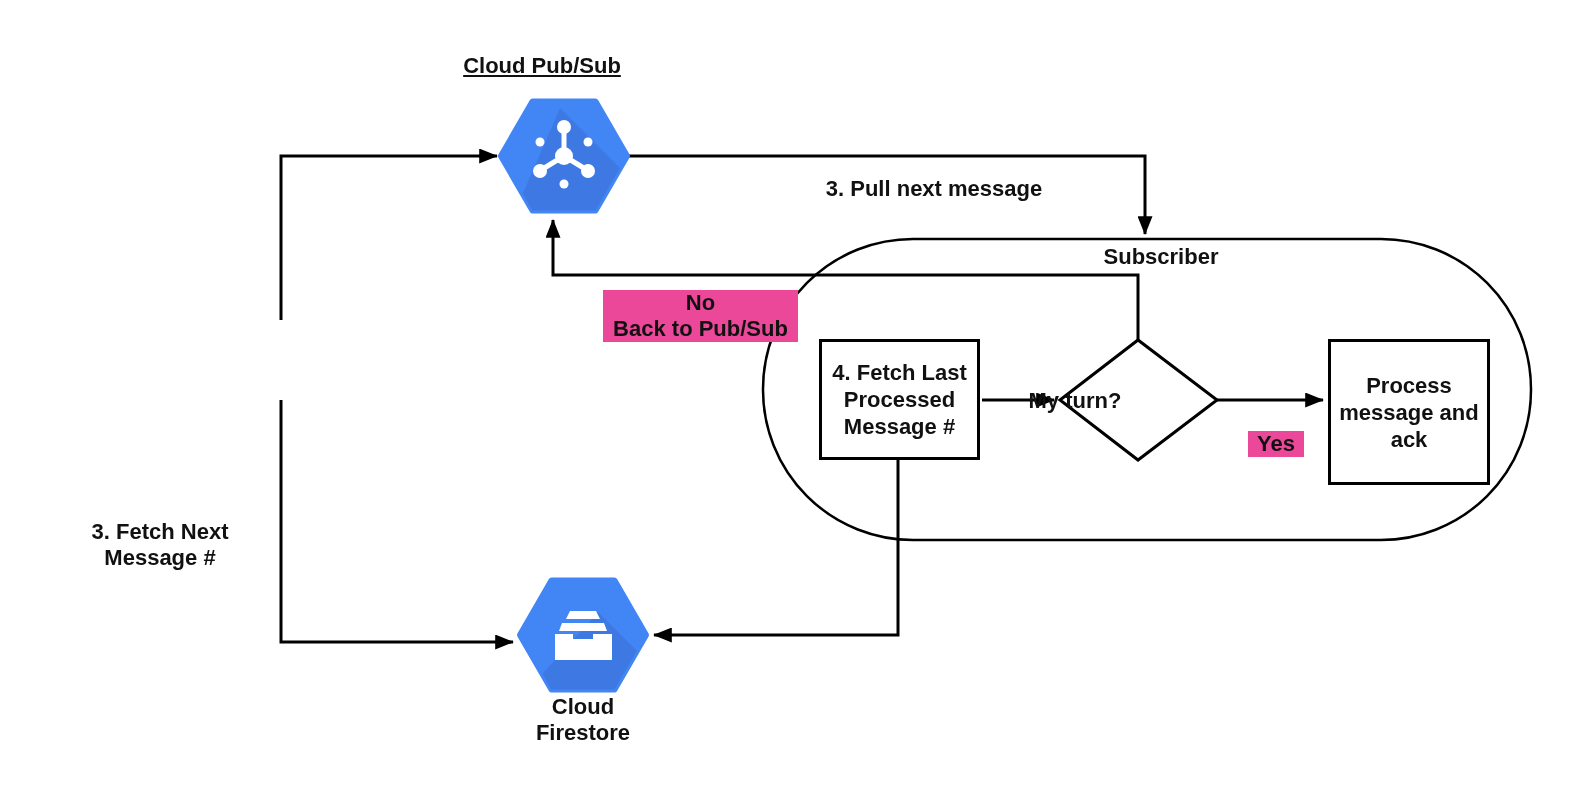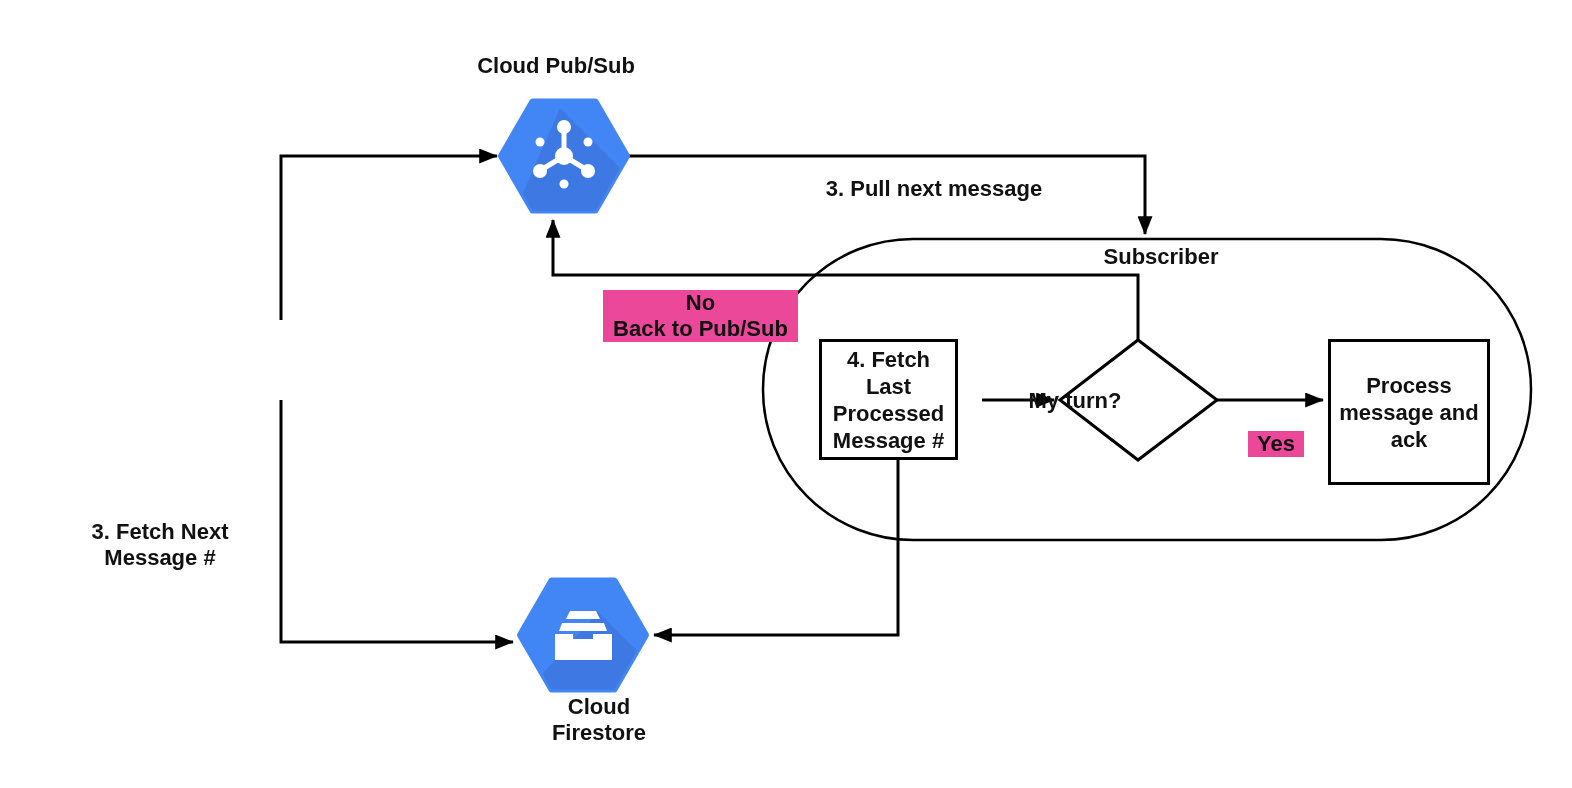--- a/index.html
+++ b/index.html
@@ -111,33 +111,33 @@
       </g>
       <g fill="#FFFFFF">
         <polygon points="570,611 596,611 600,619 566,619"></polygon>
         <polygon points="562,623 604,623 607,631 559,631"></polygon>
         <path d="M555,634 L573,634 L573,639 L593,639 L593,634 L612,634 L612,660 L555,660 Z"></path>
       </g>
     </g>
   </svg>
 
 
-  <div class="box" style="left:819px; top:339px; width:139px; height:121px;">
+  <div class="box" style="left:819px; top:339px; width:161px; height:121px;">
     <span>4. Fetch Last
 Processed
 Message #</span>
   </div>
   <div class="box" style="left:1328px; top:339px; width:162px; height:146px;">
     <span>Process
 message and
 ack</span>
   </div>
 
-  <div class="label" style="left:436px; top:53px; width:240px;">Cloud Pub/Sub</div>
-  <div class="label" style="left:499px; top:694px; width:200px;">Cloud
+  <div class="label" style="left:422px; top:53px; width:240px;text-decoration:underline;">Cloud Pub/Sub</div>
+  <div class="label" style="left:483px; top:694px; width:200px;">Cloud
 Firestore</div>
   <div class="label" style="left:1061px; top:244px; width:200px;">Subscriber</div>
   <div class="label" style="left:1000px; top:388px; width:150px;">My turn?</div>
 
   <div class="label" style="left:60px; top:519px; width:200px;">3. Fetch Next
 Message #</div>
   <div class="label" style="left:784px; top:176px; width:300px;">3. Pull next message</div>
   <div class="label on-line" style="left:603px; top:246px; width:195px;">No
 Back to Pub/Sub</div>
   <div class="label on-line" style="left:1248px; top:387px; width:56px;">Yes</div>

